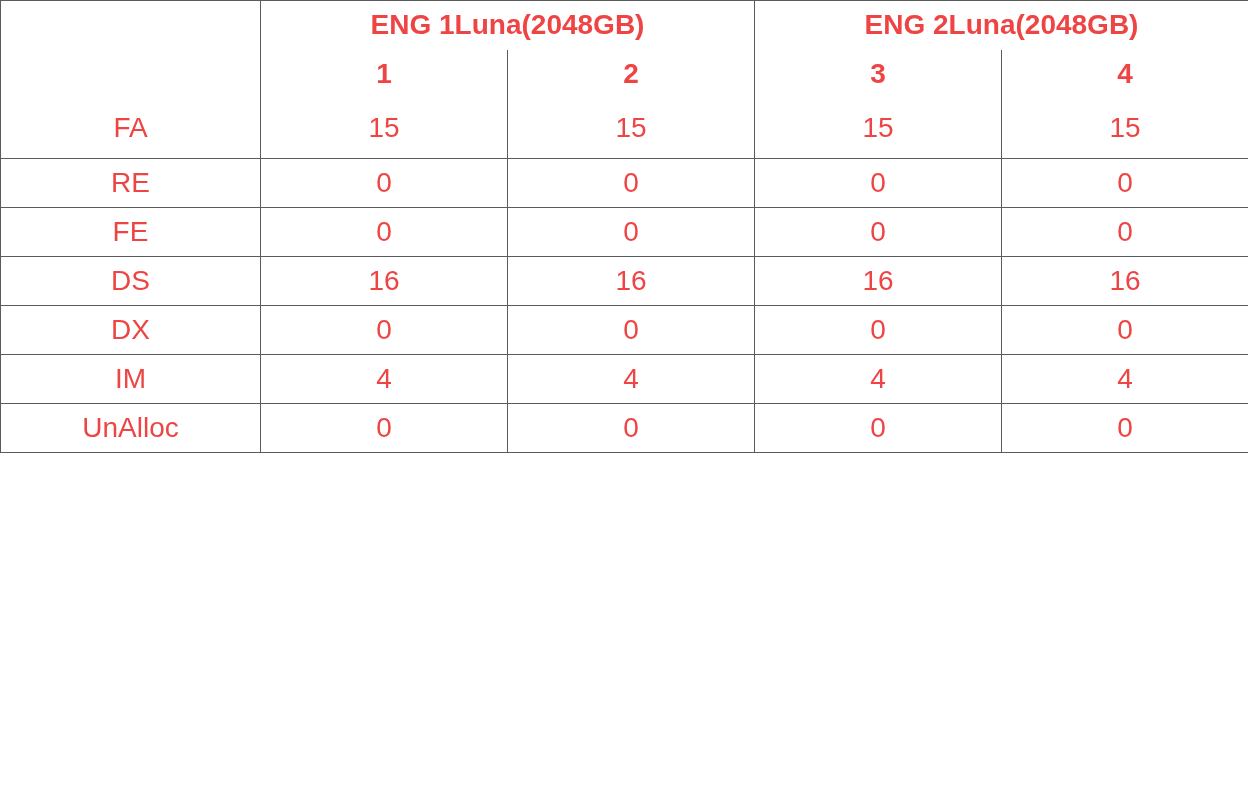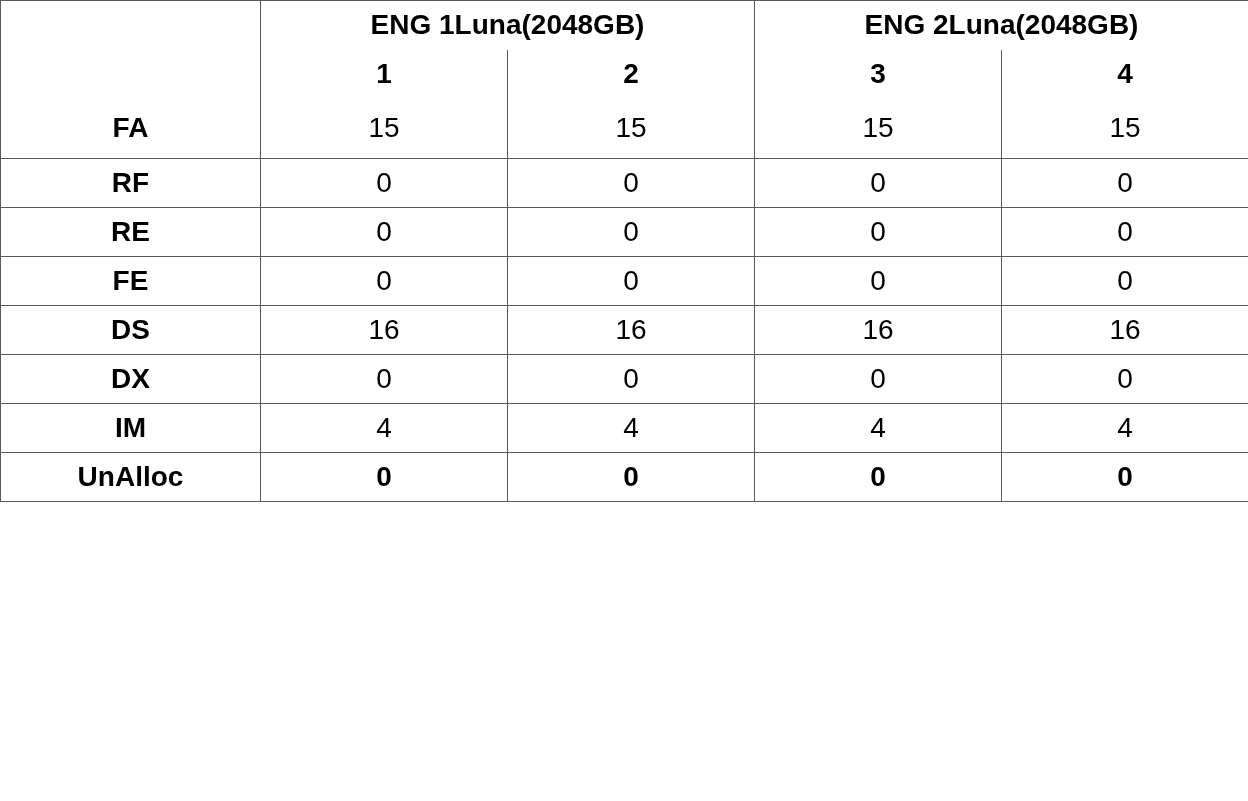--- a/index.html
+++ b/index.html
@@ -12,21 +12,21 @@
     font-family: Arial, Helvetica, sans-serif;
   }
   body {
     padding: 0;
   }
   .tbl {
     border-collapse: collapse;
     width: 100%;
     table-layout: fixed;
     font-size: 28px;
-    color: #000000;
+    color: #ef4444;
   }
   .tbl td, .tbl th {
     border: 1px solid #5a5a5a;
     text-align: center;
     vertical-align: middle;
     height: 49px;
   }
   
   .col-label { width: 260px; }
   .col-data  { width: 247px; }
@@ -41,25 +41,25 @@
     font-weight: bold;
     border-top: none !important;
     border-bottom: none !important;
   }
   .row-fa td,
   .row-fa th {
     border-top: none !important;
     height: 60px;
   }
   .row-lbl {
-    font-weight: bold;
+    font-weight: normal;
   }
   .bold-row td,
   .bold-row th {
-    font-weight: bold;
+    font-weight: normal;
   }
   .corner-blank {
     border-bottom: none !important;
   }
   .corner-mid {
     border-top: none !important;
     border-bottom: none !important;
   }
 </style>
 </head>
@@ -90,27 +90,20 @@
   </tr>
 
   <tr class="row-fa">
     <th class="row-lbl">FA</th>
     <td>15</td>
     <td>15</td>
     <td>15</td>
     <td>15</td>
   </tr>
 
-  <tr>
-    <th class="row-lbl">RF</th>
-    <td>0</td>
-    <td>0</td>
-    <td>0</td>
-    <td>0</td>
-  </tr>
   <tr>
     <th class="row-lbl">RE</th>
     <td>0</td>
     <td>0</td>
     <td>0</td>
     <td>0</td>
   </tr>
   <tr>
     <th class="row-lbl">FE</th>
     <td>0</td>

